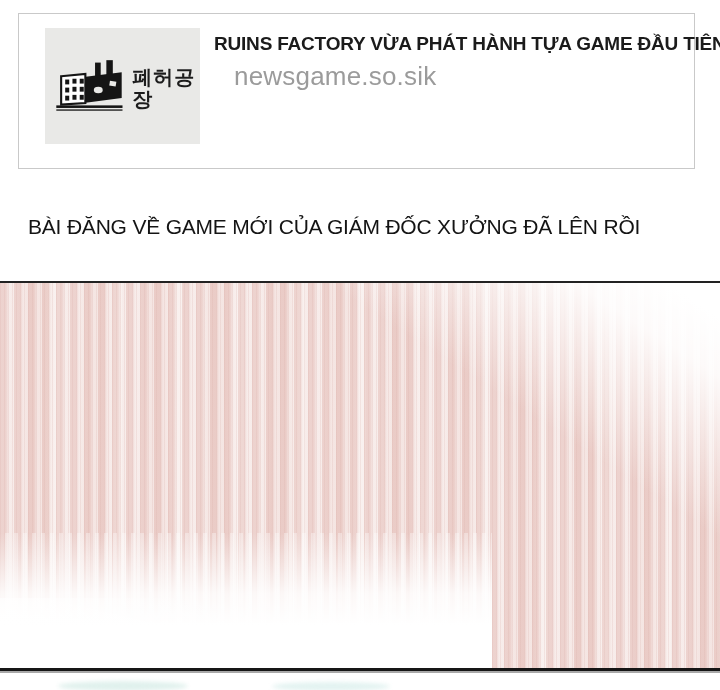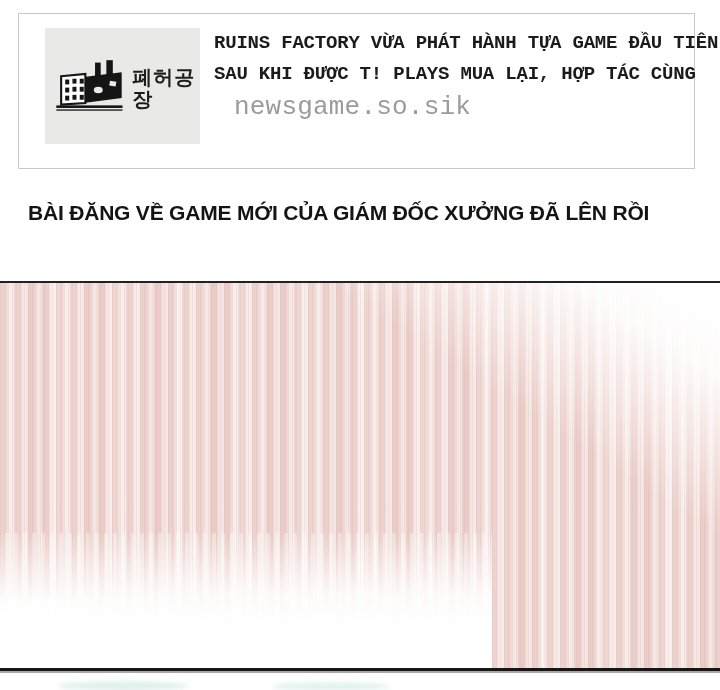--- a/index.html
+++ b/index.html
@@ -15,35 +15,35 @@
   .thumb {
     position:absolute; left:26px; top:14px; width:155px; height:116px;
     background:#e9e9e7; display:flex; flex-direction:row;
     align-items:center; justify-content:center;
   }
   .thumb svg { width:108px; height:66px; display:block; }
   .thumb-label {
     margin-top:3px; font-size:20px; font-weight:700; color:#1c1c1c;
     letter-spacing:1px; line-height:22px;
   }
-  .card-text { position:absolute; left:195px; top:14px; right:8px;font-family:Liberation Mono, monospace; }
+  .card-text { position:absolute; left:195px; top:14px; right:8px; }
   .headline-line {
     font-size:19px; font-weight:700; color:#1b1b1b; line-height:31px;
     letter-spacing:-0.2px; white-space:nowrap;
   }
   .card-url {
     margin-top:2px; font-size:26px; font-weight:400; color:#9b9b9b;
     letter-spacing:0.2px;
     margin-left:20px;
   }
 
   
   .caption {
-    position:absolute; left:28px; top:201px;
-    font-size:21px; font-weight:700; color:#141414;
+    position:absolute; left:28px; top:215px;
+    font-size:21px; font-weight:400; color:#141414;
     letter-spacing:-0.2px; white-space:nowrap;
   }
 
   
   .panel-top-line { position:absolute; left:0; top:281px; width:720px; height:2px; background:#222; }
   .panel-art {
     position:absolute; left:0; top:283px; width:720px; height:385px;
     background:
       repeating-linear-gradient(90deg, rgba(219,176,170,0.22) 0 1px, rgba(255,255,255,0) 1px 4px),
       repeating-linear-gradient(90deg, rgba(233,201,196,0.55) 0 6px, rgba(252,248,247,0.55) 9px 14px),
@@ -101,21 +101,20 @@
         <rect x="43" y="44" width="5" height="6" fill="#151515"></rect>
 
         <rect x="14" y="57" width="82" height="3.2" fill="#151515"></rect>
         <rect x="14" y="62" width="82" height="1.6" fill="#151515"></rect>
       </svg>
       <div class="thumb-label">폐허공장</div>
     </div>
 
     <div class="card-text">
       <div class="headline-line">RUINS FACTORY VỪA PHÁT HÀNH TỰA GAME ĐẦU TIÊN</div>
-      <div class="headline-line">SAU KHI ĐƯỢC T! PLAYS MUA LẠI, HỢP TÁC CÙNG</div>
       <div class="card-url">newsgame.so.sik</div>
     </div>
   </div>
 
   <div class="caption">BÀI ĐĂNG VỀ GAME MỚI CỦA GIÁM ĐỐC XƯỞNG ĐÃ LÊN RỒI</div>
 
   <div class="panel-top-line"></div>
   <div class="panel-art">
     <div class="fade-topright"></div>
     <div class="fade-bottomleft"></div>

